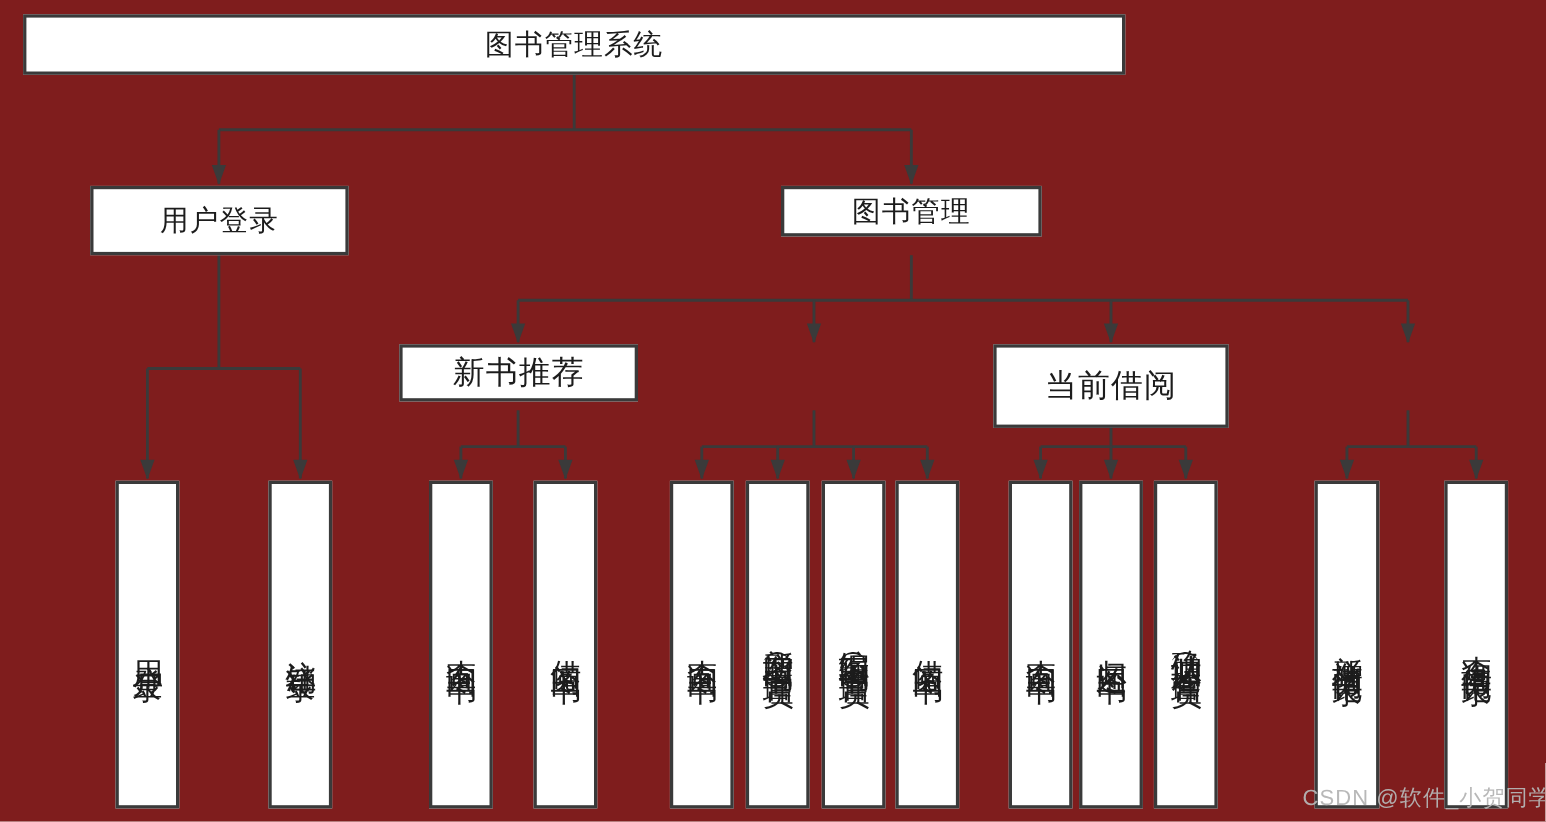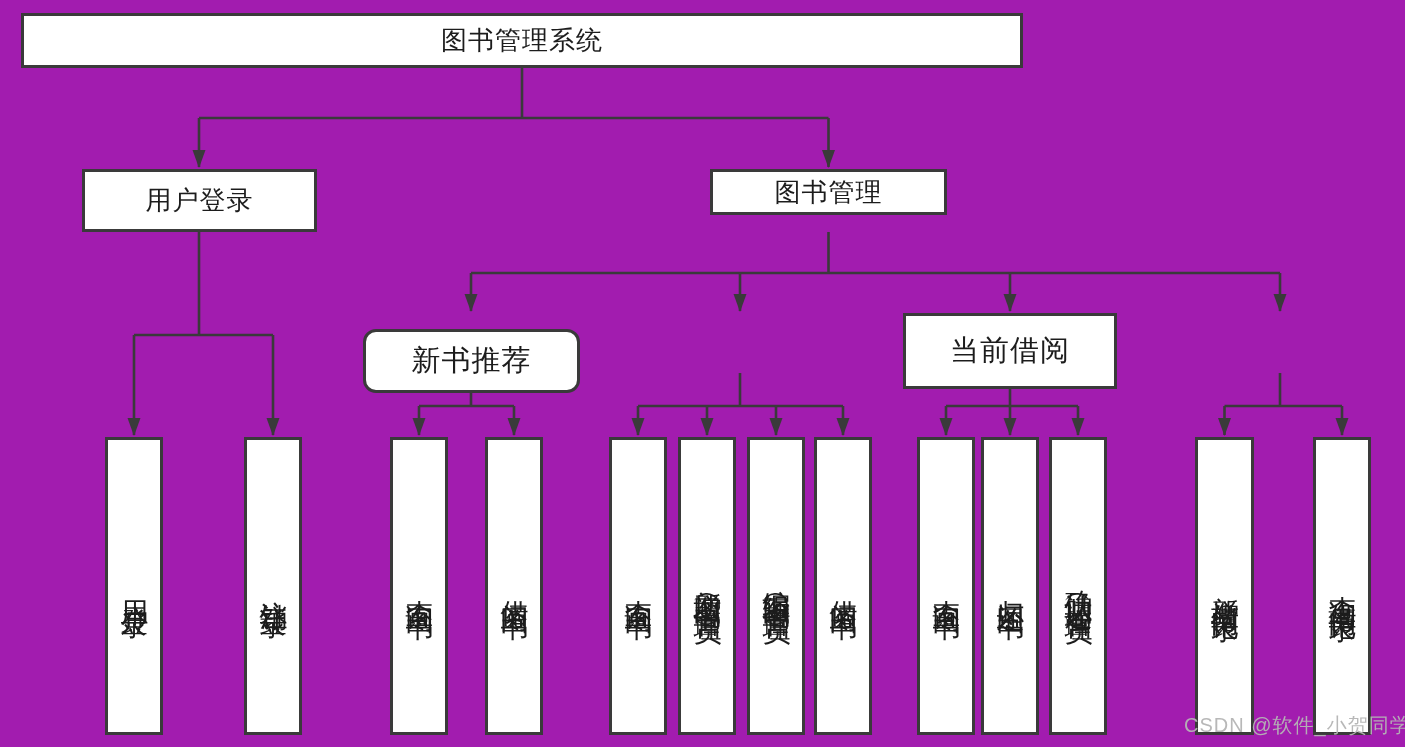--- a/index.html
+++ b/index.html
@@ -5,21 +5,21 @@
   html, body {
     margin: 0;
     padding: 0;
     background: #ffffff;
     font-family: "Liberation Sans", "DejaVu Sans", sans-serif;
   }
   .stage {
     position: relative;
     width: 1405px;
     height: 747px;
-    background: #a21caf;
+    background: #7f1d1d;
     overflow: hidden;
   }
   .wires {
     position: absolute;
     left: 0; top: 0;
     width: 1405px; height: 747px;
   }
   .node {
     position: absolute;
     box-sizing: border-box;
@@ -133,21 +133,21 @@
     <span class="hlabel">图书管理系统</span>
   </div>
 
   <div class="node" style="left:82px; top:169px; width:235px; height:63px;">
     <span class="hlabel">用户登录</span>
   </div>
   <div class="node" style="left:710px; top:169px; width:237px; height:46px;">
     <span class="hlabel">图书管理</span>
   </div>
 
-  <div class="node l3" style="left:363px; top:329px; width:217px; height:64px;border-radius:13px;">
+  <div class="node l3" style="left:363px; top:313px; width:217px; height:52px;">
     <span class="hlabel">新书推荐</span>
   </div>
   <div class="node l3" style="left:903px; top:313px; width:214px; height:76px;">
     <span class="hlabel">当前借阅</span>
   </div>
 
   <div class="node vnode" style="left:105px; top:437px; width:58px; height:298px;">
     <span class="vlabel">用户登录</span>
   </div>
   <div class="node vnode" style="left:244px; top:437px; width:58px; height:298px;">

